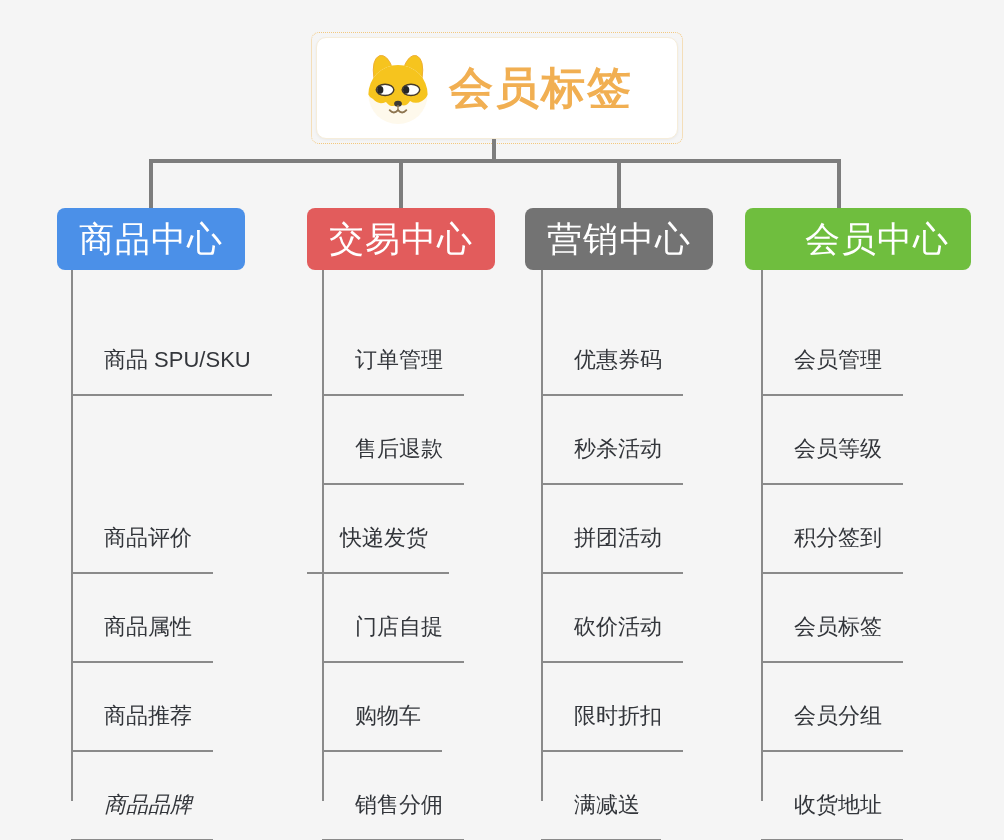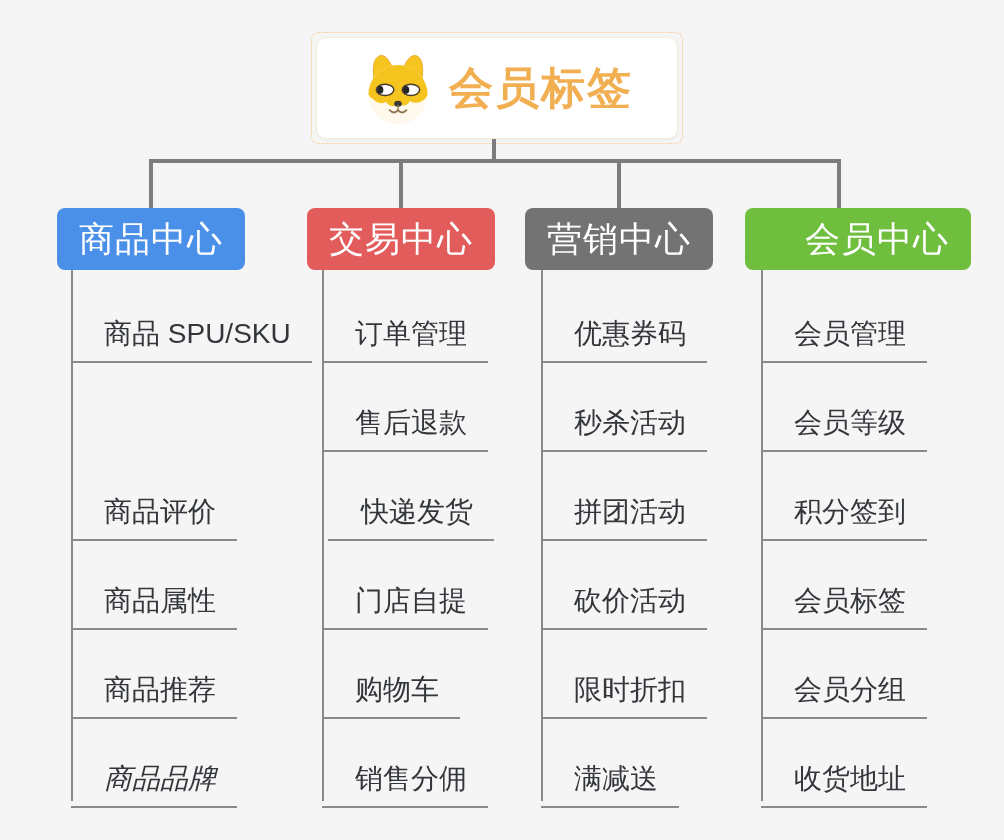--- a/index.html
+++ b/index.html
@@ -35,24 +35,24 @@
   .branch-node{
     position:absolute;top:208px;width:188px;height:62px;border-radius:8px;
     display:flex;align-items:center;justify-content:center;
     color:#ffffff;font-size:35px;letter-spacing:1px;white-space:nowrap;
     cursor:pointer;
   }
 
   
   .leaf{
     position:absolute;
-    padding:0 21px 13px 33px;
+    padding:0 21px 20px 33px;
     border-bottom:2px solid #8a8a8a;
-    font-size:28px;line-height:28px;color:#33363b;
-    white-space:nowrap;cursor:pointer;
+    font-size:22px;line-height:28px;color:#33363b;
+    white-space:nowrap;cursor:pointer;margin-top:26px;
   }
 </style>
 </head>
 <body>
 
 <div id="canvas">
 
   <div class="root-outline"></div>
 
   <div class="root-node">
@@ -86,21 +86,21 @@
     <div class="leaf" style="left: 71px; top: 320px;">商品 SPU/SKU</div>
     <div class="leaf" style="left: 71px; top: 498px;">商品评价</div>
     <div class="leaf" style="left: 71px; top: 587px; text-align: center;">商品属性</div>
     <div class="leaf" style="left: 71px; top: 676px;">商品推荐</div>
     <div class="leaf" style="left: 71px; top: 765px; font-style: italic;">商品品牌</div>
     <div class="conn" style="left: 399px; top: 159px; width: 4px; height: 49px;"></div>
     <div class="branch-node" style="left: 307px; background: rgb(226, 92, 92);">交易中心</div>
     <div class="spine" style="left: 322px; top: 270px; height: 531px;"></div>
     <div class="leaf" style="left: 322px; top: 320px;">订单管理</div>
     <div class="leaf" style="left: 322px; top: 409px;">售后退款</div>
-    <div class="leaf" style="left: 328px; top: 498px;">快递发货</div>
+    <div class="leaf" style="left: 307px; top: 498px;">快递发货</div>
     <div class="leaf" style="left: 322px; top: 587px;">门店自提</div>
     <div class="leaf" style="left: 322px; top: 676px;">购物车</div>
     <div class="leaf" style="left: 322px; top: 765px;">销售分佣</div>
     <div class="conn" style="left: 617px; top: 159px; width: 4px; height: 49px;"></div>
     <div class="branch-node" style="left: 525px; background: #737373;">营销中心</div>
     <div class="spine" style="left: 541px; top: 270px; height: 531px;"></div>
     <div class="leaf" style="left: 541px; top: 320px;">优惠券码</div>
     <div class="leaf" style="left: 541px; top: 409px;">秒杀活动</div>
     <div class="leaf" style="left: 541px; top: 498px;">拼团活动</div>
     <div class="leaf" style="left: 541px; top: 587px;">砍价活动</div>

